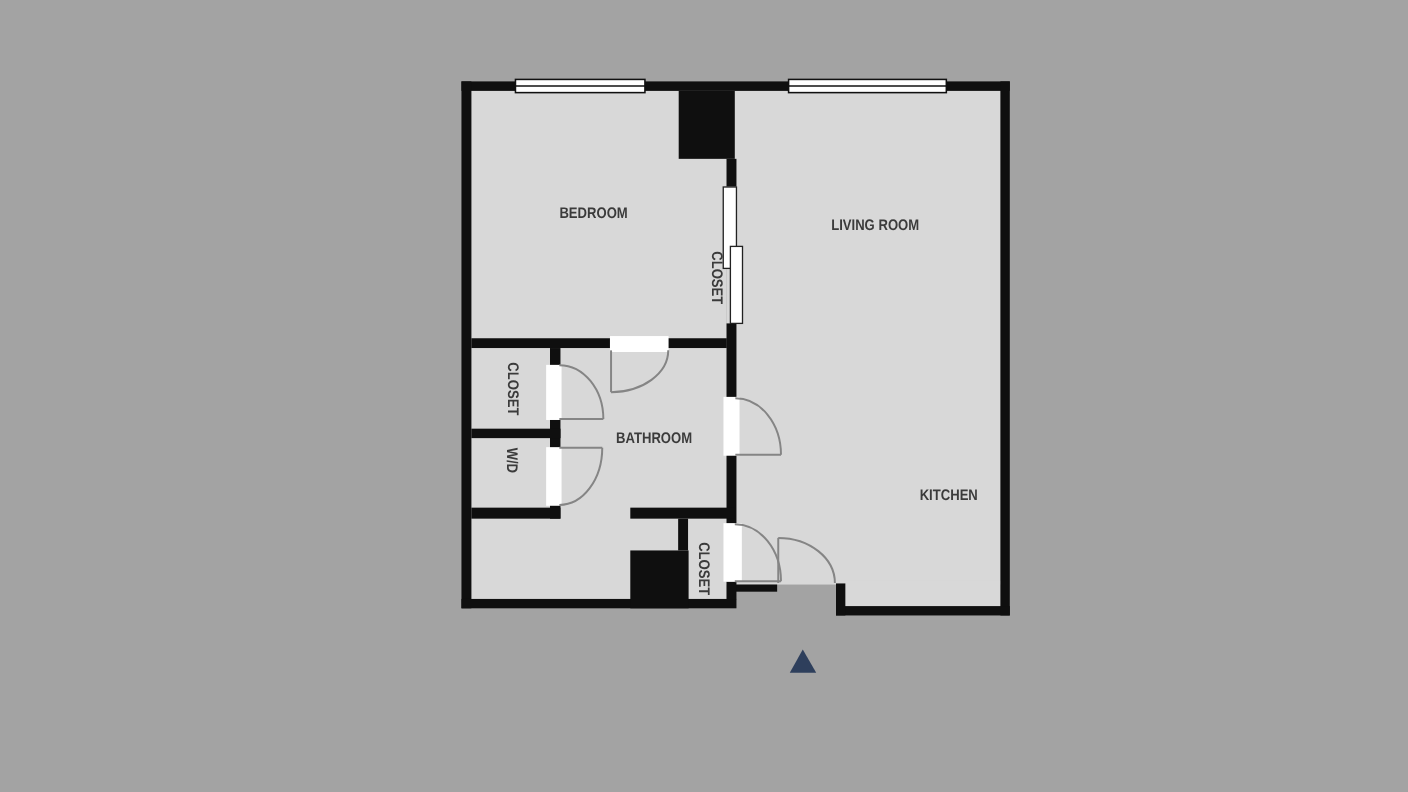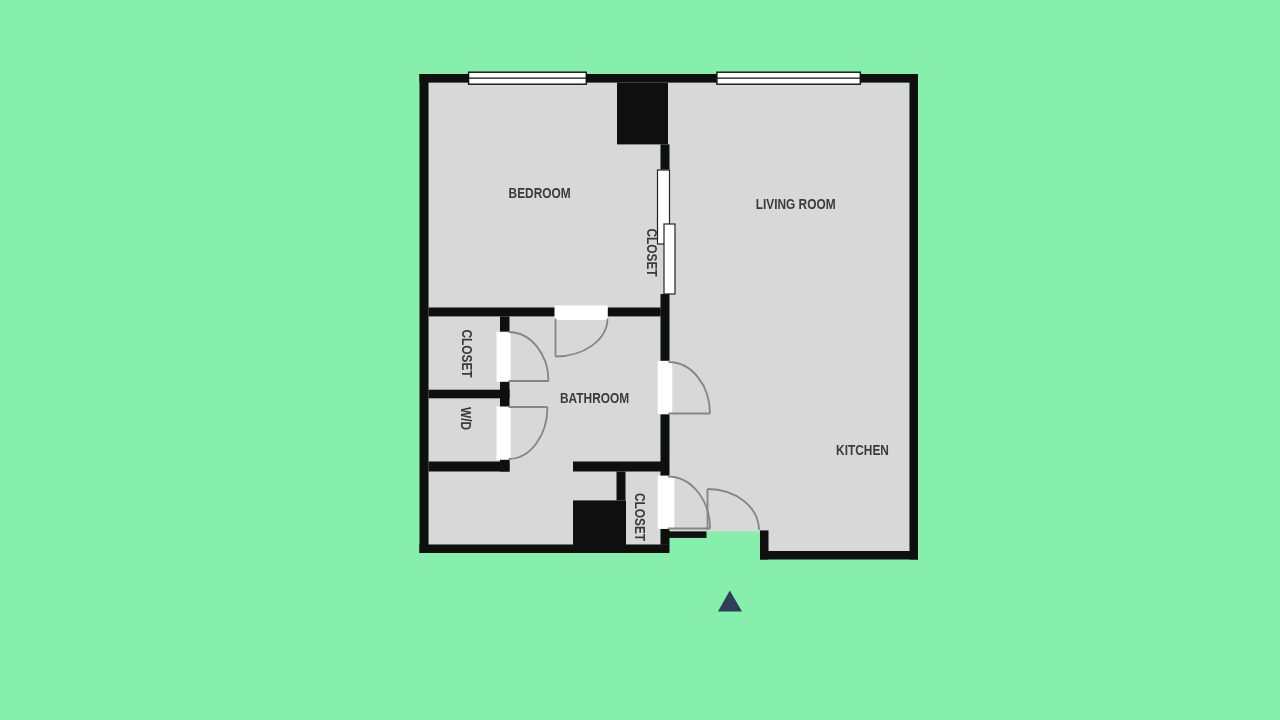--- a/index.html
+++ b/index.html
@@ -1,16 +1,16 @@
 <!DOCTYPE html>
 <html><head>
 <meta charset="utf-8">
 <style>
   html,body{margin:0;padding:0;background:#ffffff;}
-  .page{width:1280px;height:720px;position:relative;overflow:hidden;background:#86efac;}
+  .page{width:1280px;height:720px;position:relative;overflow:hidden;background:#a3a3a3;}
   text{font-family:"Liberation Sans", sans-serif;font-weight:bold;fill:#3b3b3b;}
 </style>
 </head>
 <body>
 <div class="page">
 <svg width="1280" height="720" viewBox="0 0 1280 720">
 
   <rect x="428.5" y="82.6" width="232" height="461.9" fill="#d8d8d8"></rect>
 
   <rect x="660.5" y="82.6" width="249" height="448.8" fill="#d8d8d8"></rect>

